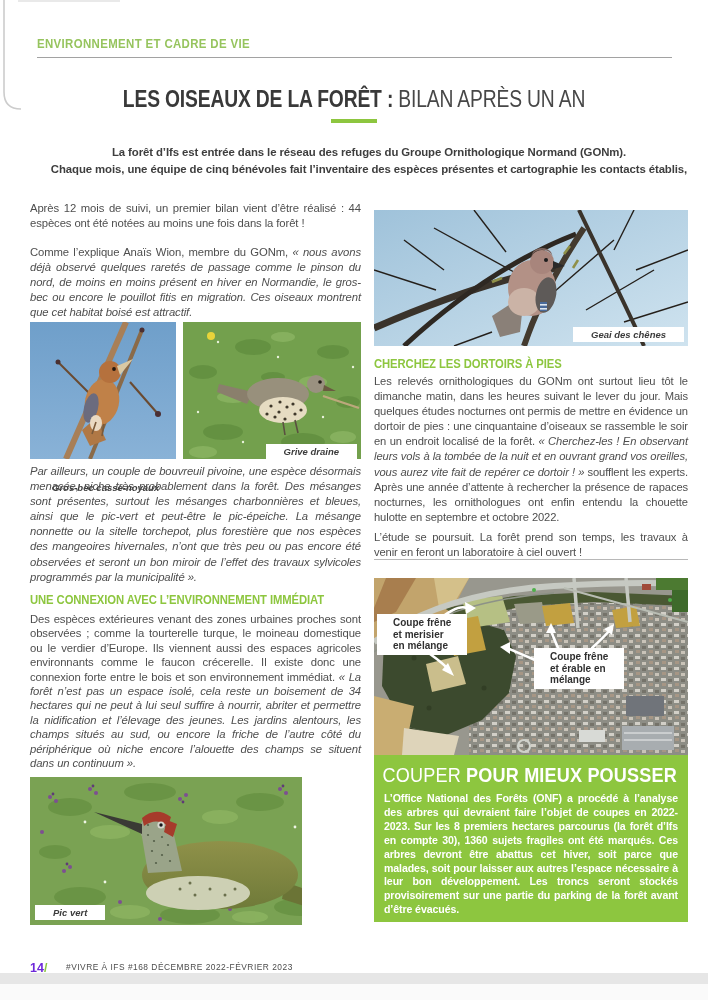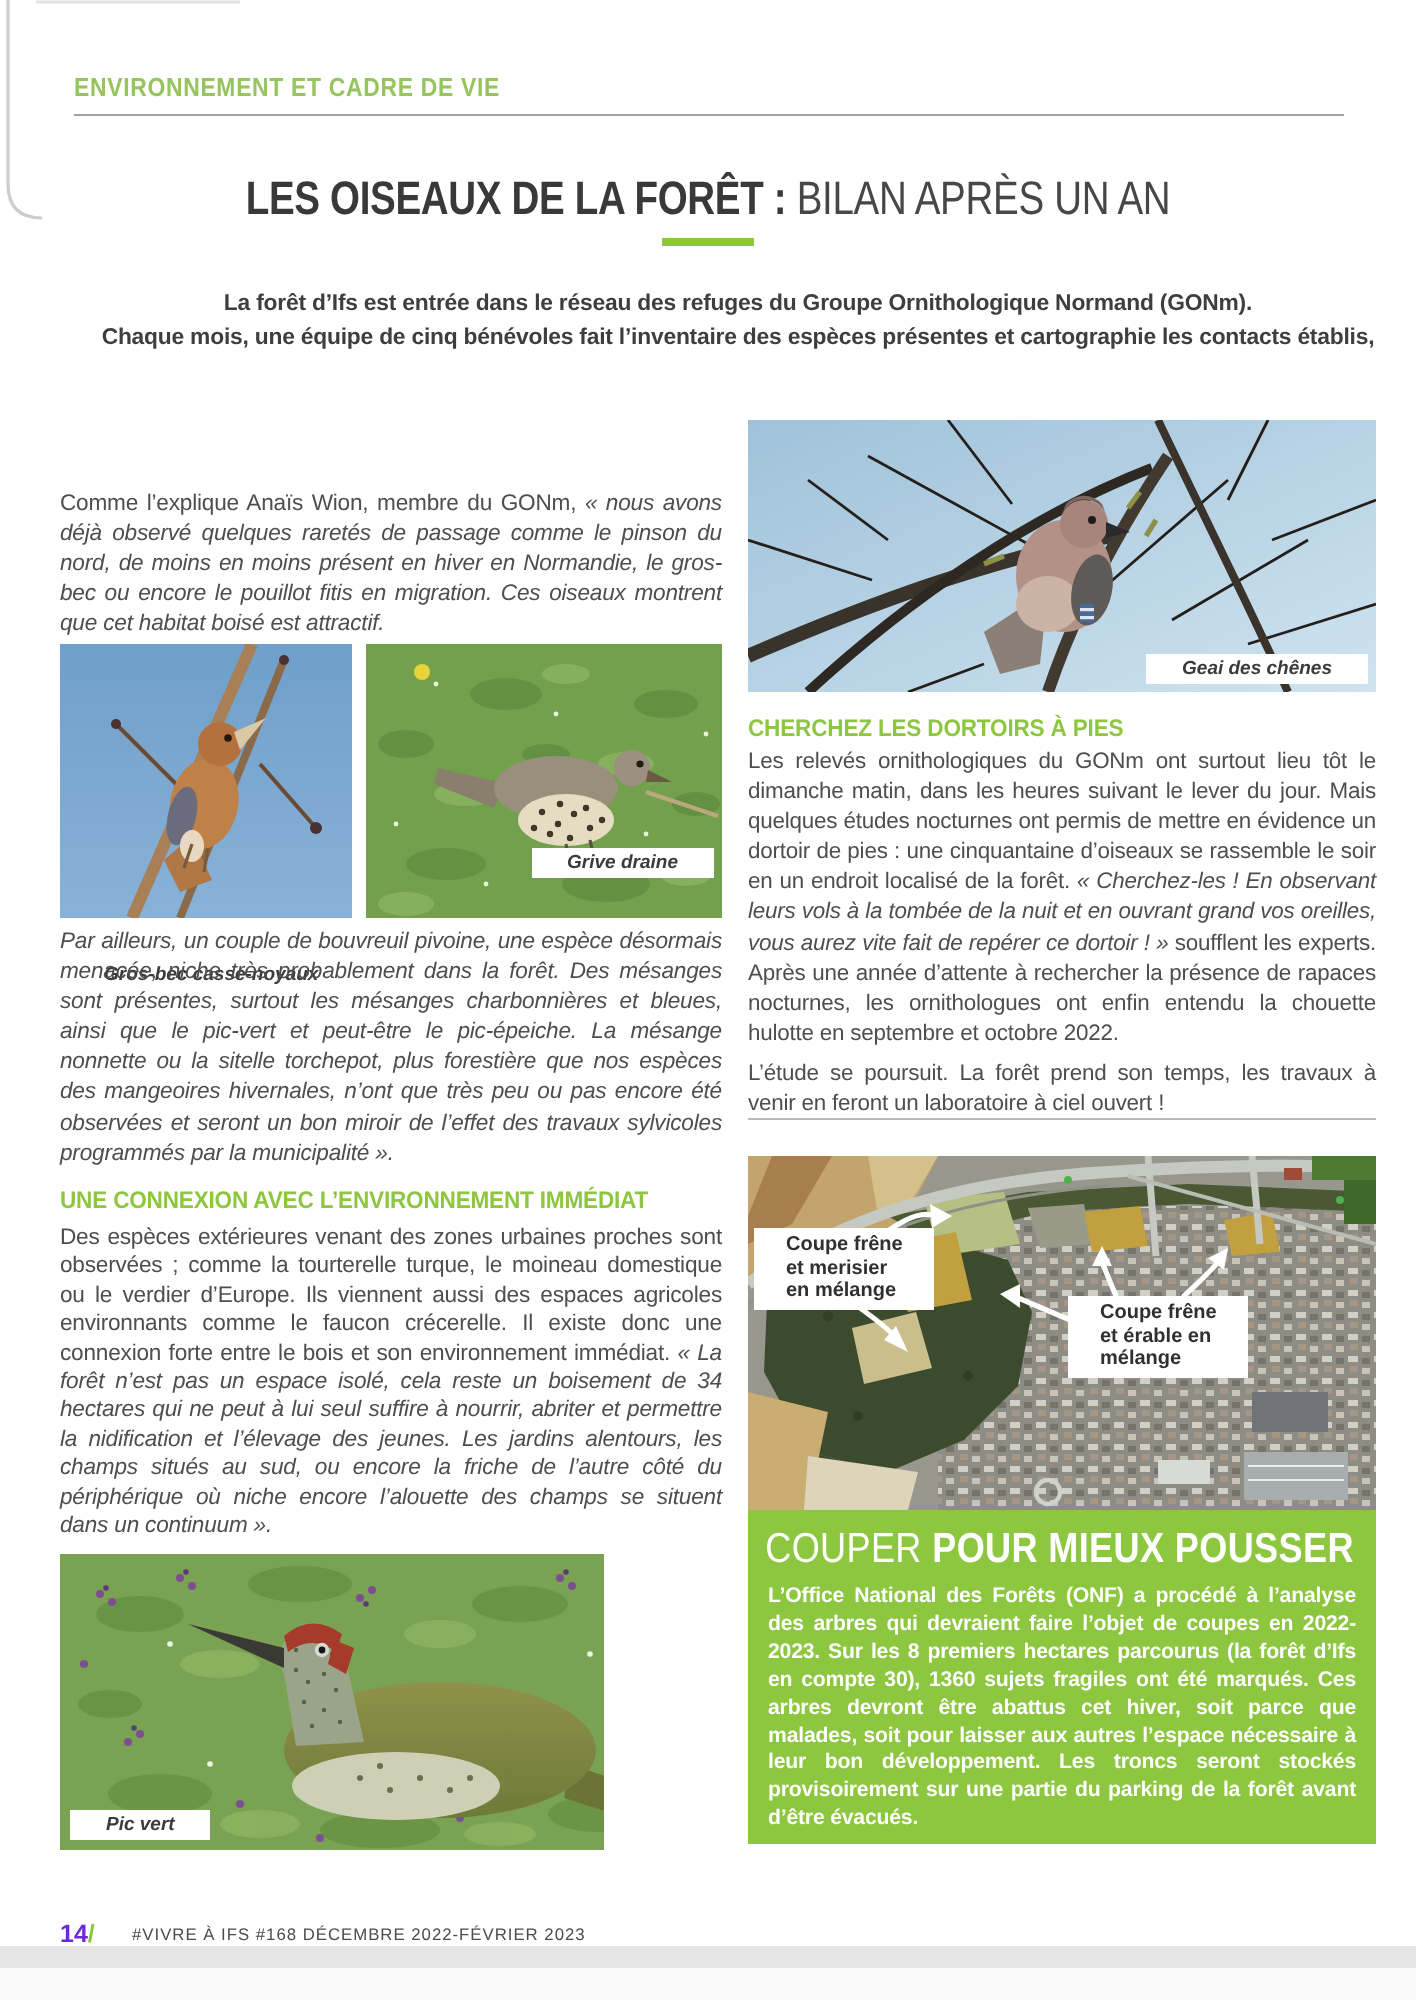--- a/index.html
+++ b/index.html
@@ -60,20 +60,21 @@
   <div class="abs title-wrap" style="left:0;top:86px;">
     <span class="title-strong">LES OISEAUX DE LA FORÊT :</span><span class="title-light"> BILAN APRÈS UN AN</span>
   </div>
   <div class="abs title-dash" style="left:331px;top:119px;width:46px;"></div>
 
   <div class="abs intro" style="left:0;top:144px;padding-left:15px;">
     <div>La forêt d’Ifs est entrée dans le réseau des refuges du Groupe Ornithologique Normand (GONm).</div>
     <div>Chaque mois, une équipe de cinq bénévoles fait l’inventaire des espèces présentes et cartographie les contacts établis,</div>
   </div>
 
+  <p class="abs copy" style="left:30px;top:201px;width:331px;">Après 12 mois de suivi, un premier bilan vient d’être réalisé : 44 espèces ont été notées au moins une fois dans la forêt !</p>
 
   <p class="abs copy" style="left:30px;top:245px;width:331px;"><span>Comme l’explique Anaïs Wion, membre du GONm, </span><span class="q">« nous avons déjà observé quelques raretés de passage comme le pinson du nord, de moins en moins présent en hiver en Normandie, le gros-bec ou encore le pouillot fitis en migration. Ces oiseaux montrent que cet habitat boisé est attractif.</span></p>
 
   <div class="abs photo" style="left:30px;top:322px;width:146px;height:177px;">
     <svg width="146" height="137" viewBox="0 0 146 137">
       <defs>
         <linearGradient id="sky1" x1="0" y1="0" x2="0" y2="1">
           <stop offset="0" stop-color="#6f9fca"></stop>
             <stop offset="1" stop-color="#89b2d7"></stop>
         </linearGradient>
@@ -140,21 +141,21 @@
         <circle cx="110" cy="82" r="1.6"></circle>
           <circle cx="84" cy="92" r="1.6"></circle>
           <circle cx="118" cy="88" r="1.6"></circle>
         <circle cx="97" cy="80" r="1.6"></circle>
       </g>
       <circle cx="133" cy="62" r="9" fill="#9a9180"></circle>
       <circle cx="137" cy="60" r="1.8" fill="#211c14"></circle>
       <polygon points="141,63 153,69 140,69" fill="#6a5a40"></polygon>
       <path d="M100,100 L102,113 M112,98 L115,111" stroke="#5a5040" stroke-width="1.6"></path>
     </svg>
-    <div class="cap" style="right:4px;bottom:20px;">Grive draine</div>
+    <div class="cap" style="right:4px;bottom:0;">Grive draine</div>
   </div>
 
   <p class="abs copy it" style="left:30px;top:464px;width:331px;">Par ailleurs, un couple de bouvreuil pivoine, une espèce désormais menacée, niche très probablement dans la forêt. Des mésanges sont présentes, surtout les mésanges charbonnières et bleues, ainsi que le pic-vert et peut-être le pic-épeiche. La mésange nonnette ou la sitelle torchepot, plus forestière que nos espèces des mangeoires hivernales, n’ont que très peu ou pas encore été observées et seront un bon miroir de l’effet des travaux sylvicoles programmés par la municipalité ».</p>
 
   <div class="abs sec-h" style="left:30px;top:593px;">UNE CONNEXION AVEC L’ENVIRONNEMENT IMMÉDIAT</div>
 
   <p class="abs copy" style="left:30px;top:612px;width:331px;line-height:14.4px;"><span>Des espèces extérieures venant des zones urbaines proches sont observées ; comme la tourterelle turque, le moineau domestique ou le verdier d’Europe. Ils viennent aussi des espaces agricoles environnants comme le faucon crécerelle. Il existe donc une connexion forte entre le bois et son environnement immédiat. </span><span class="q">« La forêt n’est pas un espace isolé, cela reste un boisement de 34 hectares qui ne peut à lui seul suffire à nourrir, abriter et permettre la nidification et l’élevage des jeunes. Les jardins alentours, les champs situés au sud, ou encore la friche de l’autre côté du périphérique où niche encore l’alouette des champs se situent dans un continuum ».</span></p>
 
   <div class="abs photo" style="left:30px;top:777px;width:272px;height:148px;">
     <svg width="331" height="148" viewBox="0 0 331 148">

